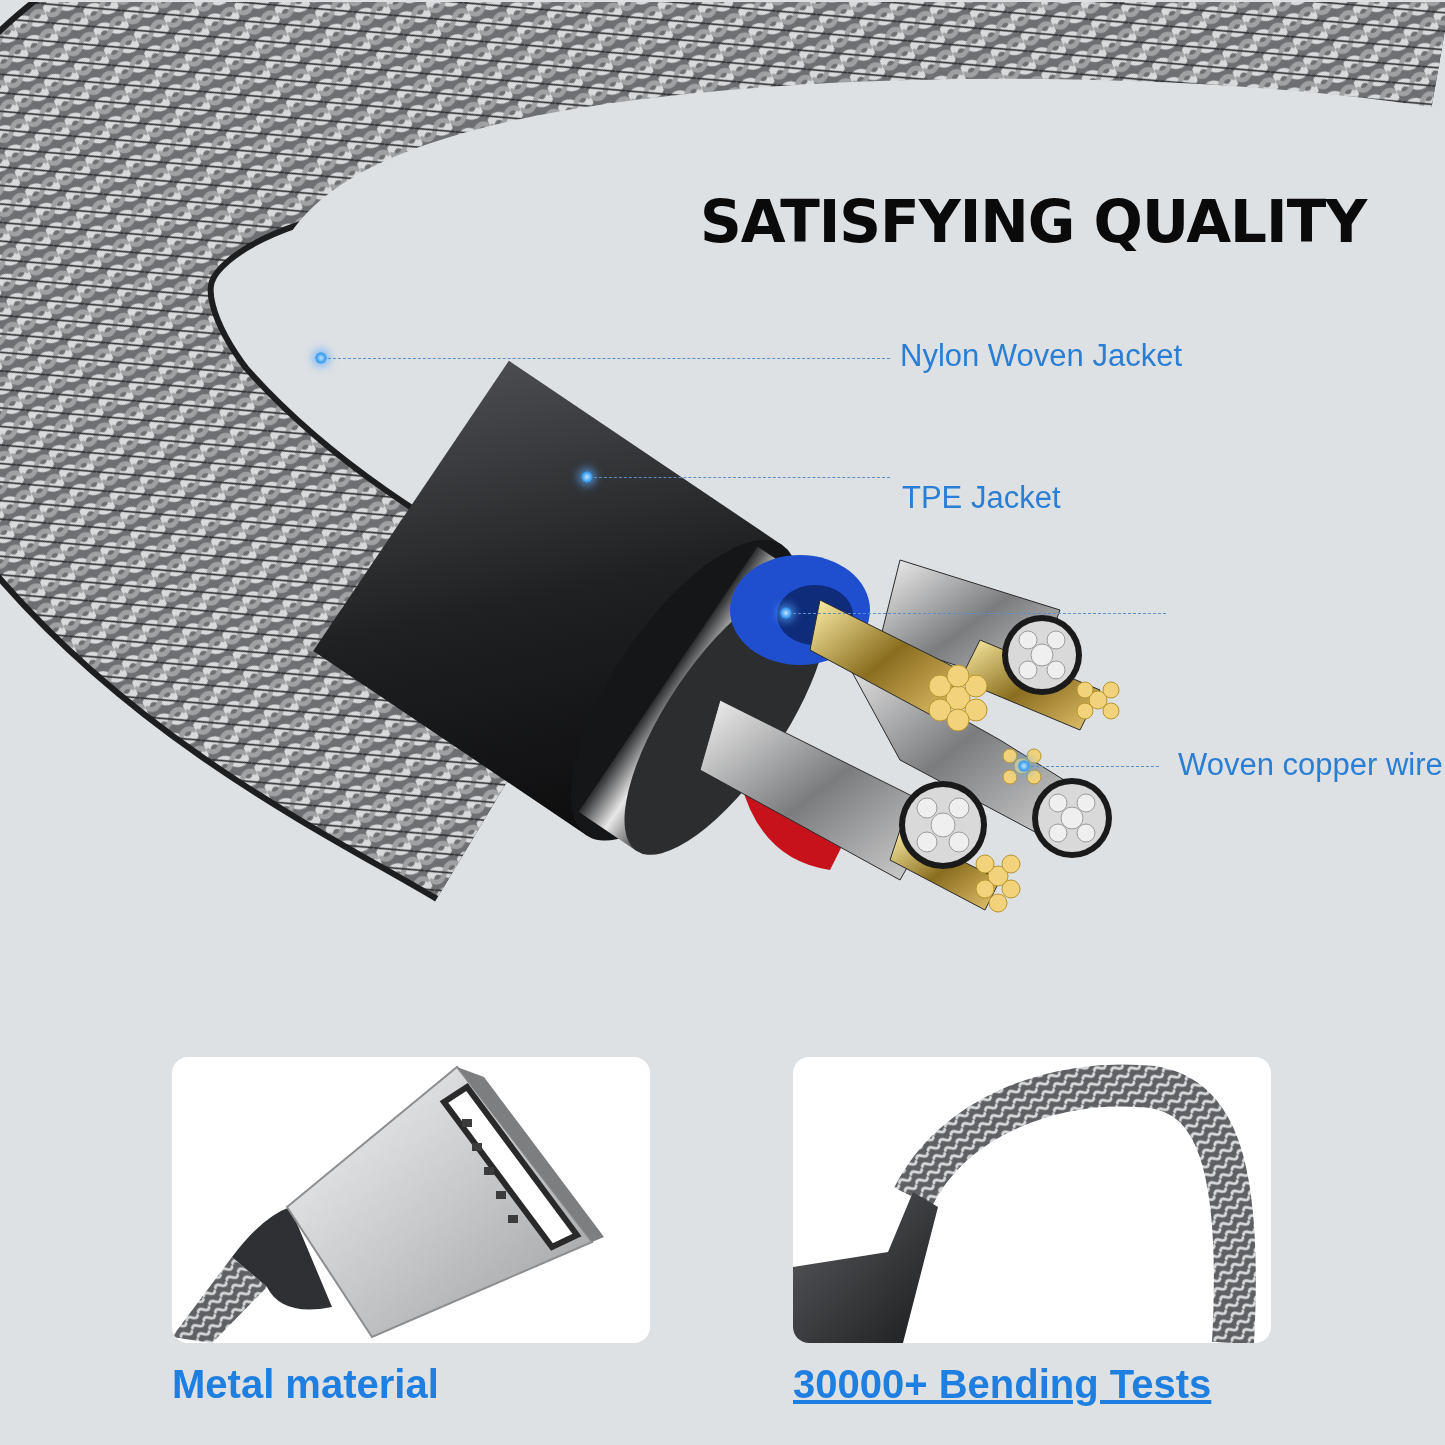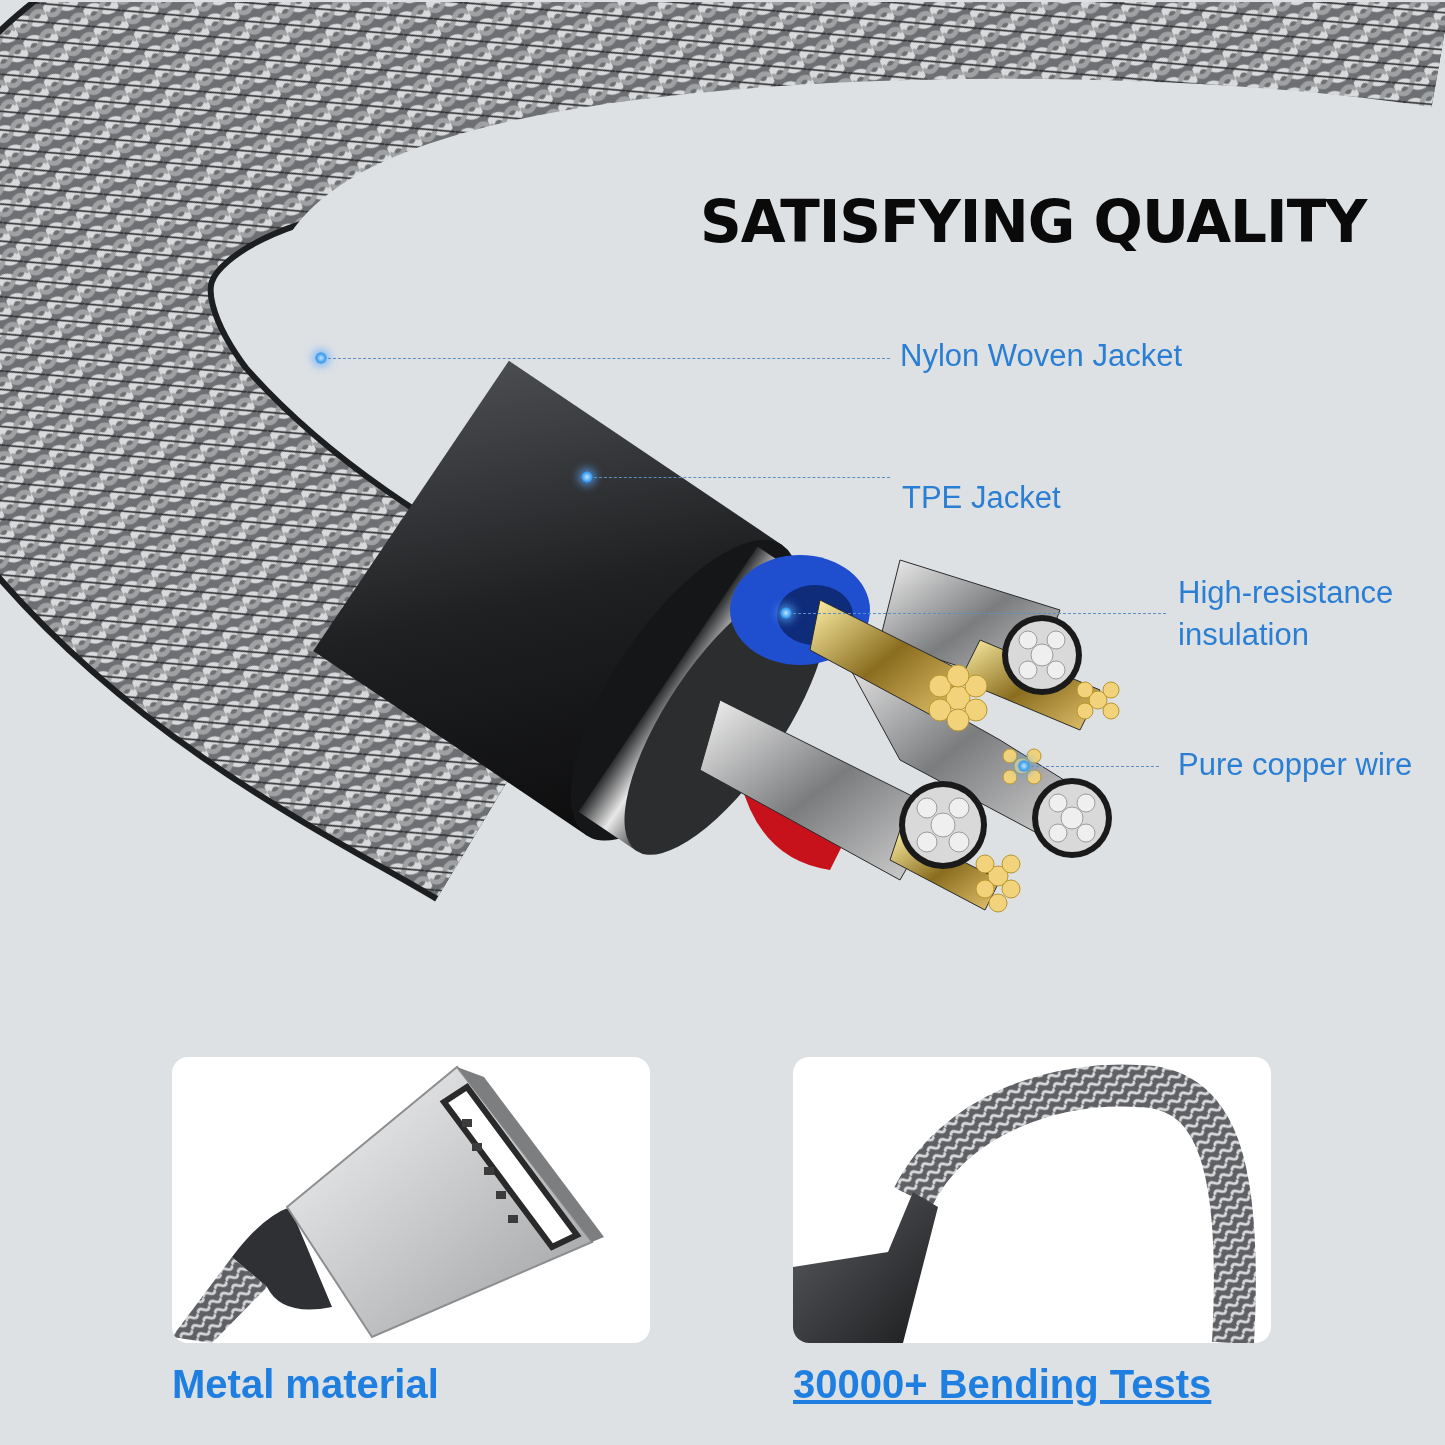--- a/index.html
+++ b/index.html
@@ -163,28 +163,24 @@
   <div class="dot" style="left:321px; top:358px;"></div>
   <div class="leader" style="left:328px; top:358px; width:562px;"></div>
   <div class="callout" style="left:900px; top:335px;">Nylon Woven Jacket</div>
 
   <div class="dot" style="left:587px; top:477px;"></div>
   <div class="leader" style="left:594px; top:477px; width:296px;"></div>
   <div class="callout" style="left:902px; top:477px;">TPE Jacket</div>
 
   <div class="dot" style="left:786px; top:613px;"></div>
   <div class="leader" style="left:793px; top:613px; width:373px;"></div>
-  <div class="callout" style="left:1178px; top:572px;">
-    <div>High-resistance</div>
-    <div>insulation</div>
-  </div>
 
   <div class="dot" style="left:1024px; top:766px;"></div>
   <div class="leader" style="left:1031px; top:766px; width:128px;"></div>
-  <div class="callout" style="left:1178px; top:744px;">Pure copper wire</div>
+  <div class="callout" style="left:1178px; top:744px;">Woven copper wire</div>
 
   <div class="card" style="left:172px;">
     <svg width="478" height="286" viewBox="0 0 478 286">
       <defs>
         <linearGradient id="alu" x1="0" y1="0" x2="1" y2="1">
           <stop offset="0" stop-color="#f4f4f4"></stop>
           <stop offset="0.5" stop-color="#c9cacc"></stop>
           <stop offset="1" stop-color="#9d9ea0"></stop>
         </linearGradient>
         <pattern id="braid2" width="14" height="10" patternUnits="userSpaceOnUse" patternTransform="rotate(-35)">

